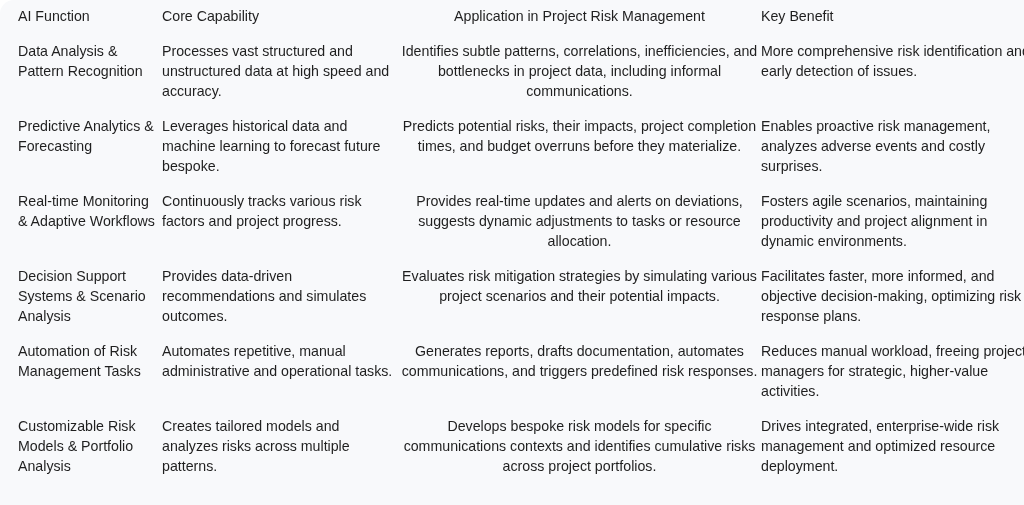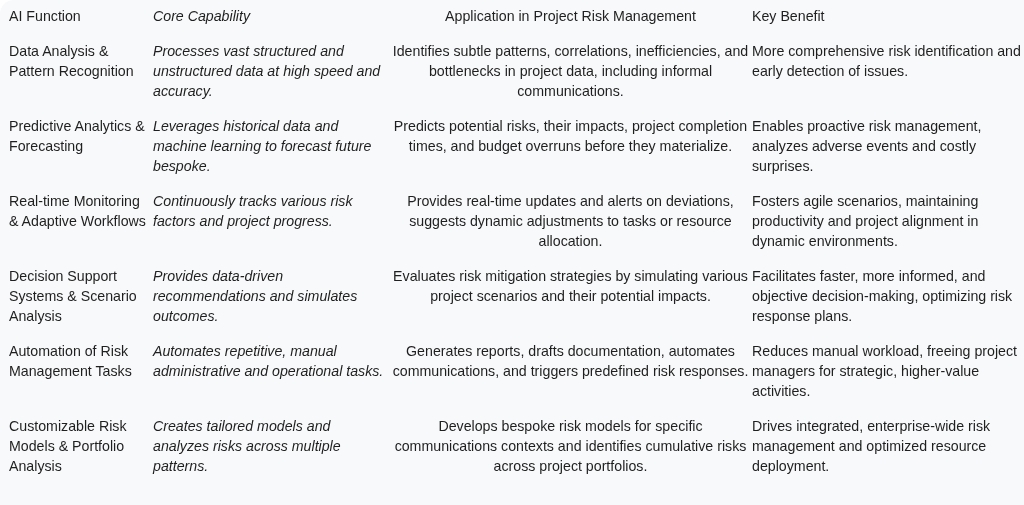--- a/index.html
+++ b/index.html
@@ -23,22 +23,22 @@
       position: absolute; left: 0; top: 6px;
     }
     th, td {
       text-align: left;
       vertical-align: top;
       font-weight: normal;
       padding: 0;
     }
     th { padding-bottom: 15px; }
     td { padding-bottom: 15px; margin-top: 32px; }
-    .c1 { width: 144px; padding-left: 9px; }
-    .c2 { width: 236px; font-style: italic; }
+    .c1 { width: 144px; padding-left: 18px; }
+    .c2 { width: 236px; }
     .c3 { width: 363px; text-align: center; }
     .c4 { width: 270px; }
   </style>
 </head>
 <body>
 
 <div class="wrap">
   <table>
     <thead>
       <tr>

